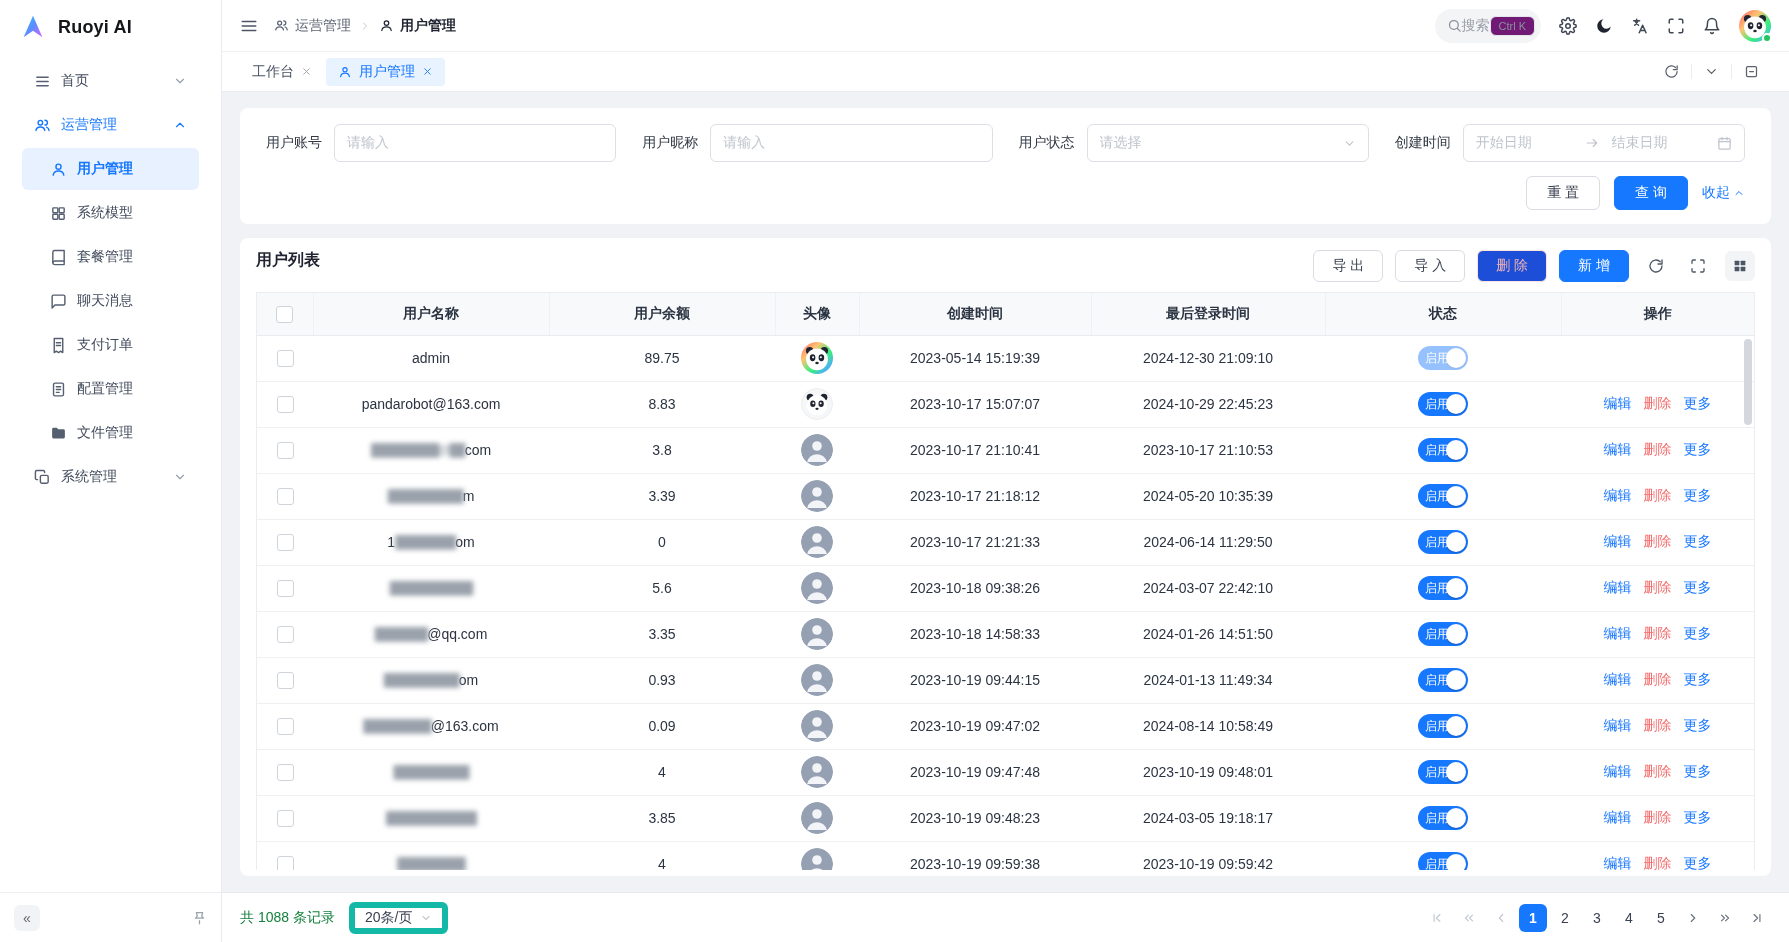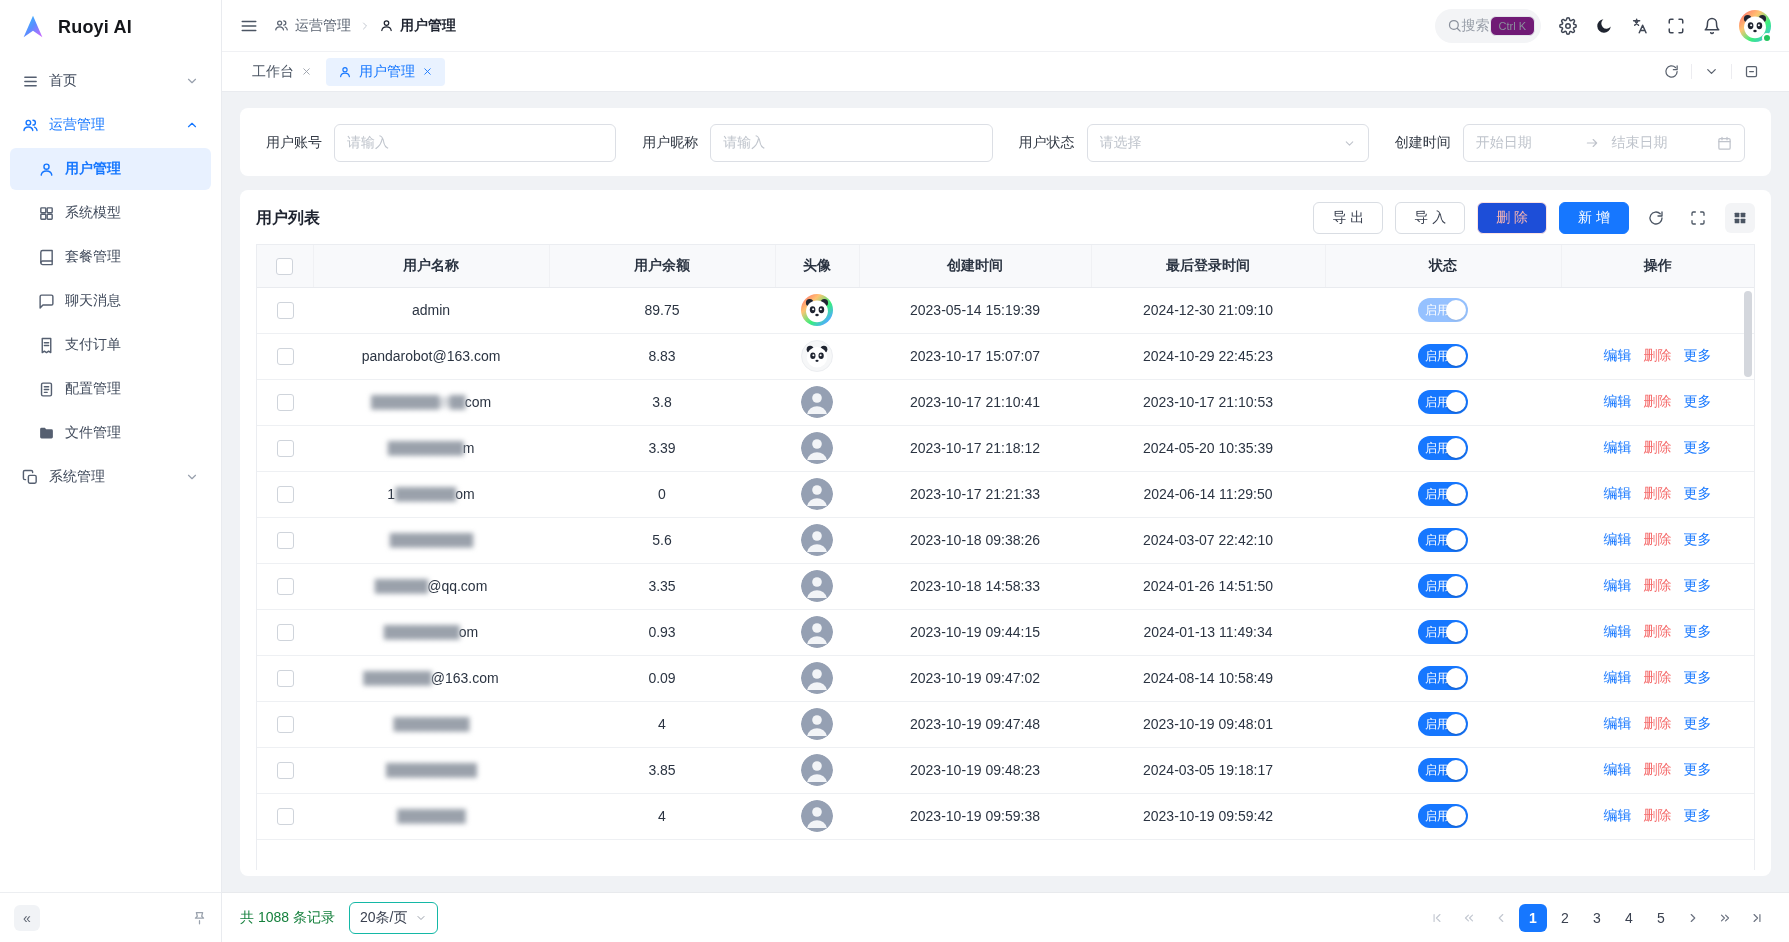--- a/index.html
+++ b/index.html
@@ -6,21 +6,21 @@
   html,body{width:1789px;height:942px;overflow:hidden;font-family:"Liberation Sans","DejaVu Sans",sans-serif;background:#f0f2f5;color:#2b3442}
   .app{display:flex;width:1789px;height:942px}
   [data-icon]{display:inline-flex;align-items:center;justify-content:center;line-height:0}
   [data-icon] svg{width:1em;height:1em}
   
   .sidebar{width:222px;background:#fff;border-right:1px solid #e9ebef;display:flex;flex-direction:column;flex-shrink:0}
   .brand{height:54px;display:flex;align-items:center;gap:10px;padding:0 18px}
   .brand .logo{width:30px;height:30px;display:inline-flex}
   .brand .logo svg{width:30px;height:30px}
   .brand-name{font-size:18px;font-weight:700;color:#14161a;letter-spacing:.2px}
-  .side-nav{flex:1;padding:4px 0;overflow:hidden}
+  .side-nav{flex:1;padding:4px 12px;overflow:hidden}
   .nav-item{height:42px;margin:2px 10px;padding:0 12px;border-radius:6px;display:flex;align-items:center;gap:10px;font-size:14px;color:#414b5c;cursor:pointer}
   .nav-item .nav-ic{font-size:17px;color:#555f70;display:inline-flex;line-height:0}
   .nav-item .nav-ic svg{width:1em;height:1em}
   .nav-item .nav-label{flex:1;white-space:nowrap}
   .nav-item .nav-chev{font-size:14px;color:#98a0ad;display:inline-flex;line-height:0}
   .nav-item .nav-chev svg{width:1em;height:1em}
   .nav-item.hl,.nav-item.hl .nav-ic,.nav-item.hl .nav-chev{color:var(--primary)}
   .nav-item.child{padding-left:28px}
   .nav-item.active{background:#e8f1ff;color:var(--primary);font-weight:bold}
   .nav-item.active .nav-ic{color:var(--primary)}
@@ -71,21 +71,21 @@
   .fctrl .range-sep{font-size:14px;color:#c0c4cc;margin:0 4px}
   .fctrl .ph{white-space:nowrap;overflow:hidden}
   .fctrl .ph.half{flex:1}
   .btnrow{margin-top:14px;display:flex;justify-content:flex-end;align-items:center;gap:14px}
   .btn{height:34px;padding:0 20px;border-radius:6px;border:1px solid #d9dde3;background:#fff;font-size:14px;color:#3a4150;display:inline-flex;align-items:center;justify-content:center;cursor:pointer;font-family:inherit}
   .btn.primary{background:var(--primary);border-color:var(--primary);color:#fff}
   .linkbtn{display:inline-flex;align-items:center;gap:3px;color:var(--primary);font-size:14px;cursor:pointer}
   .linkbtn [data-icon]{font-size:12px}
   
   .table-card{flex:1;min-height:0;display:flex;flex-direction:column;padding:12px 16px 6px}
-  .card-head{display:flex;align-items:center;margin-bottom:10px;height:32px}
+  .card-head{display:flex;align-items:flex-start;margin-bottom:10px;height:32px}
   .card-title{font-size:16px;font-weight:700;color:#1f2430}
   .tools{margin-left:auto;display:flex;align-items:center;gap:12px}
   .tbtn{height:32px;padding:0 18px;border-radius:6px;border:1px solid #d9dde3;background:#fff;font-size:14px;color:#3a4150;display:inline-flex;align-items:center;cursor:pointer;font-family:inherit}
   .tbtn.danger-dis{background:#1d4ed8;border-color:#fde2e2;color:#f3b3b3;cursor:not-allowed}
   .tbtn.primary{background:var(--primary);border-color:var(--primary);color:#fff}
   .ibtn{width:30px;height:30px;display:flex;align-items:center;justify-content:center;color:#4b5563;font-size:16px;border-radius:6px;cursor:pointer}
   .ibtn.boxed{background:#f3f4f6}
   .table-wrap{flex:1;min-height:0;overflow:hidden;position:relative;border:1px solid #ebedf1;border-bottom:none}
   table{width:100%;border-collapse:collapse;table-layout:fixed}
   thead th{background:#f8f9fb;height:42px;font-size:14px;font-weight:700;color:#2b3442;border-bottom:1px solid #e9ebef;border-right:1px solid #f0f1f4;text-align:center;white-space:nowrap}
@@ -101,21 +101,21 @@
   .toggle .t-lab{color:#fff;font-size:12px;margin-left:7px}
   .toggle .knob{position:absolute;right:2px;top:2px;width:20px;height:20px;border-radius:50%;background:#fff;box-shadow:0 1px 2px rgba(0,0,0,.25)}
   .toggle.dis{opacity:.45}
   .lnk{font-size:14px;margin:0 6px;cursor:pointer}
   .lnk.edit,.lnk.more{color:var(--primary)}
   .lnk.del{color:var(--danger)}
   .vthumb{position:absolute;top:46px;right:2px;width:8px;height:86px;border-radius:4px;background:#d4d7dd}
   
   .page-foot{height:50px;background:#fff;border-top:1px solid #e8eaed;display:flex;align-items:center;padding:0 18px;gap:14px}
   .total-text{font-size:14px;color:#15803d}
-  .size-select{height:32px;border:1px solid #14b8a6;border-radius:6px;display:inline-flex;align-items:center;gap:8px;padding:0 10px;font-size:14px;color:#3a4150;cursor:pointer}
+  .size-select{height:32px;border:6px solid #14b8a6;border-radius:6px;display:inline-flex;align-items:center;gap:8px;padding:0 10px;font-size:14px;color:#3a4150;cursor:pointer}
   .size-select .caret{font-size:12px;color:#9aa0aa}
   .pager{margin-left:auto;display:flex;align-items:center;gap:4px}
   .pbtn{width:28px;height:28px;display:inline-flex;align-items:center;justify-content:center;font-size:14px;color:#6b7280;cursor:pointer}
   .pbtn.dim{color:#c3c8d1}
   .pages{display:inline-flex;gap:4px}
   .page{width:28px;height:28px;border-radius:6px;display:inline-flex;align-items:center;justify-content:center;font-size:14px;color:#3a4150;cursor:pointer}
   .page.active{background:var(--primary);color:#fff;font-weight:bold}
 </style>
 </head>
 <body>
@@ -429,20 +429,32 @@
               <span class="ph half">结束日期</span>
               <span class="cal" data-icon="calendar">
                   <svg viewBox="0 0 24 24" width="1em" height="1em" fill="none" stroke="currentColor" stroke-width="2" stroke-linecap="round" stroke-linejoin="round">
                     <rect x="3" y="4" width="18" height="17" rx="2"></rect>
                     <path d="M16 2v4M8 2v4M3 9h18"></path>
                   </svg>
                 </span>
             </div>
           </div>
         </div>
+        <div class="btnrow">
+          <button class="btn">重 置</button>
+          <button class="btn primary">查 询</button>
+          <span class="linkbtn">
+            <span>收起</span>
+            <span data-icon="chevron-up">
+                <svg viewBox="0 0 24 24" width="1em" height="1em" fill="none" stroke="currentColor" stroke-width="2" stroke-linecap="round" stroke-linejoin="round">
+                  <path d="M6 15l6-6 6 6"></path>
+                </svg>
+              </span>
+          </span>
+        </div>
       </section>
 
       <section class="card table-card">
         <div class="card-head">
           <span class="card-title">用户列表</span>
           <div class="tools">
             <button class="tbtn">导 出</button>
             <button class="tbtn">导 入</button>
             <button class="tbtn danger-dis">删 除</button>
             <button class="tbtn primary">新 增</button>

